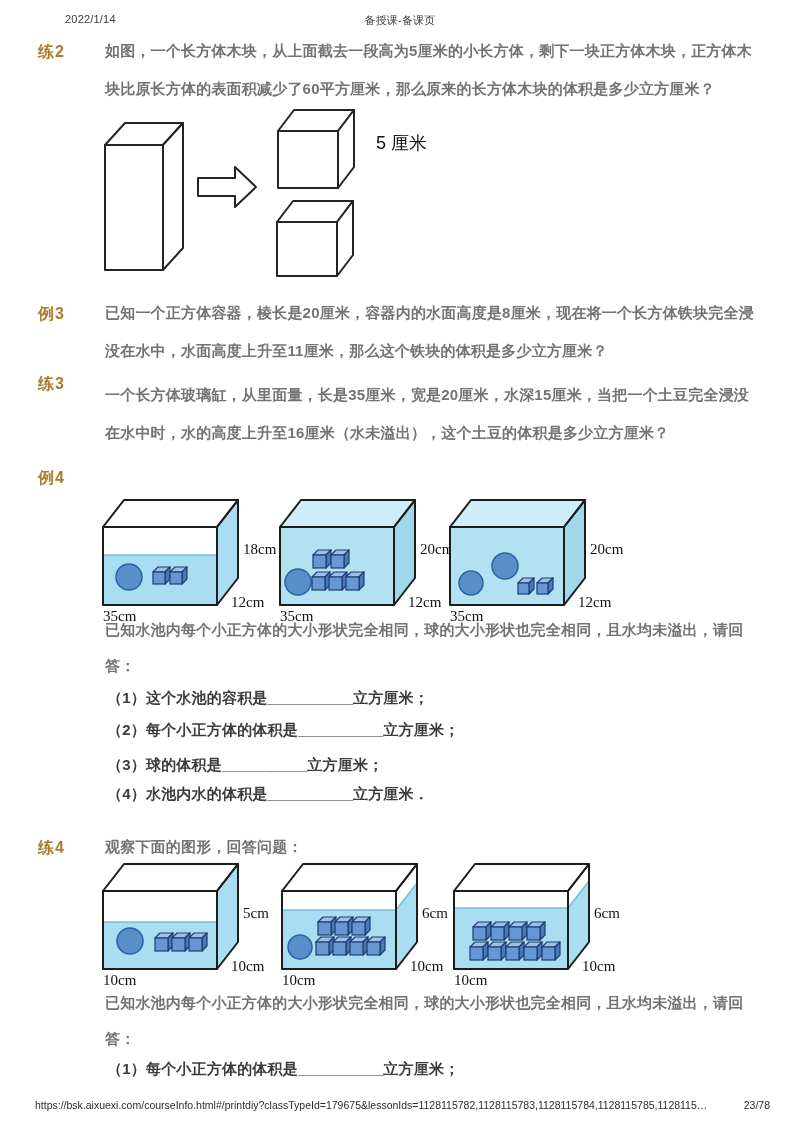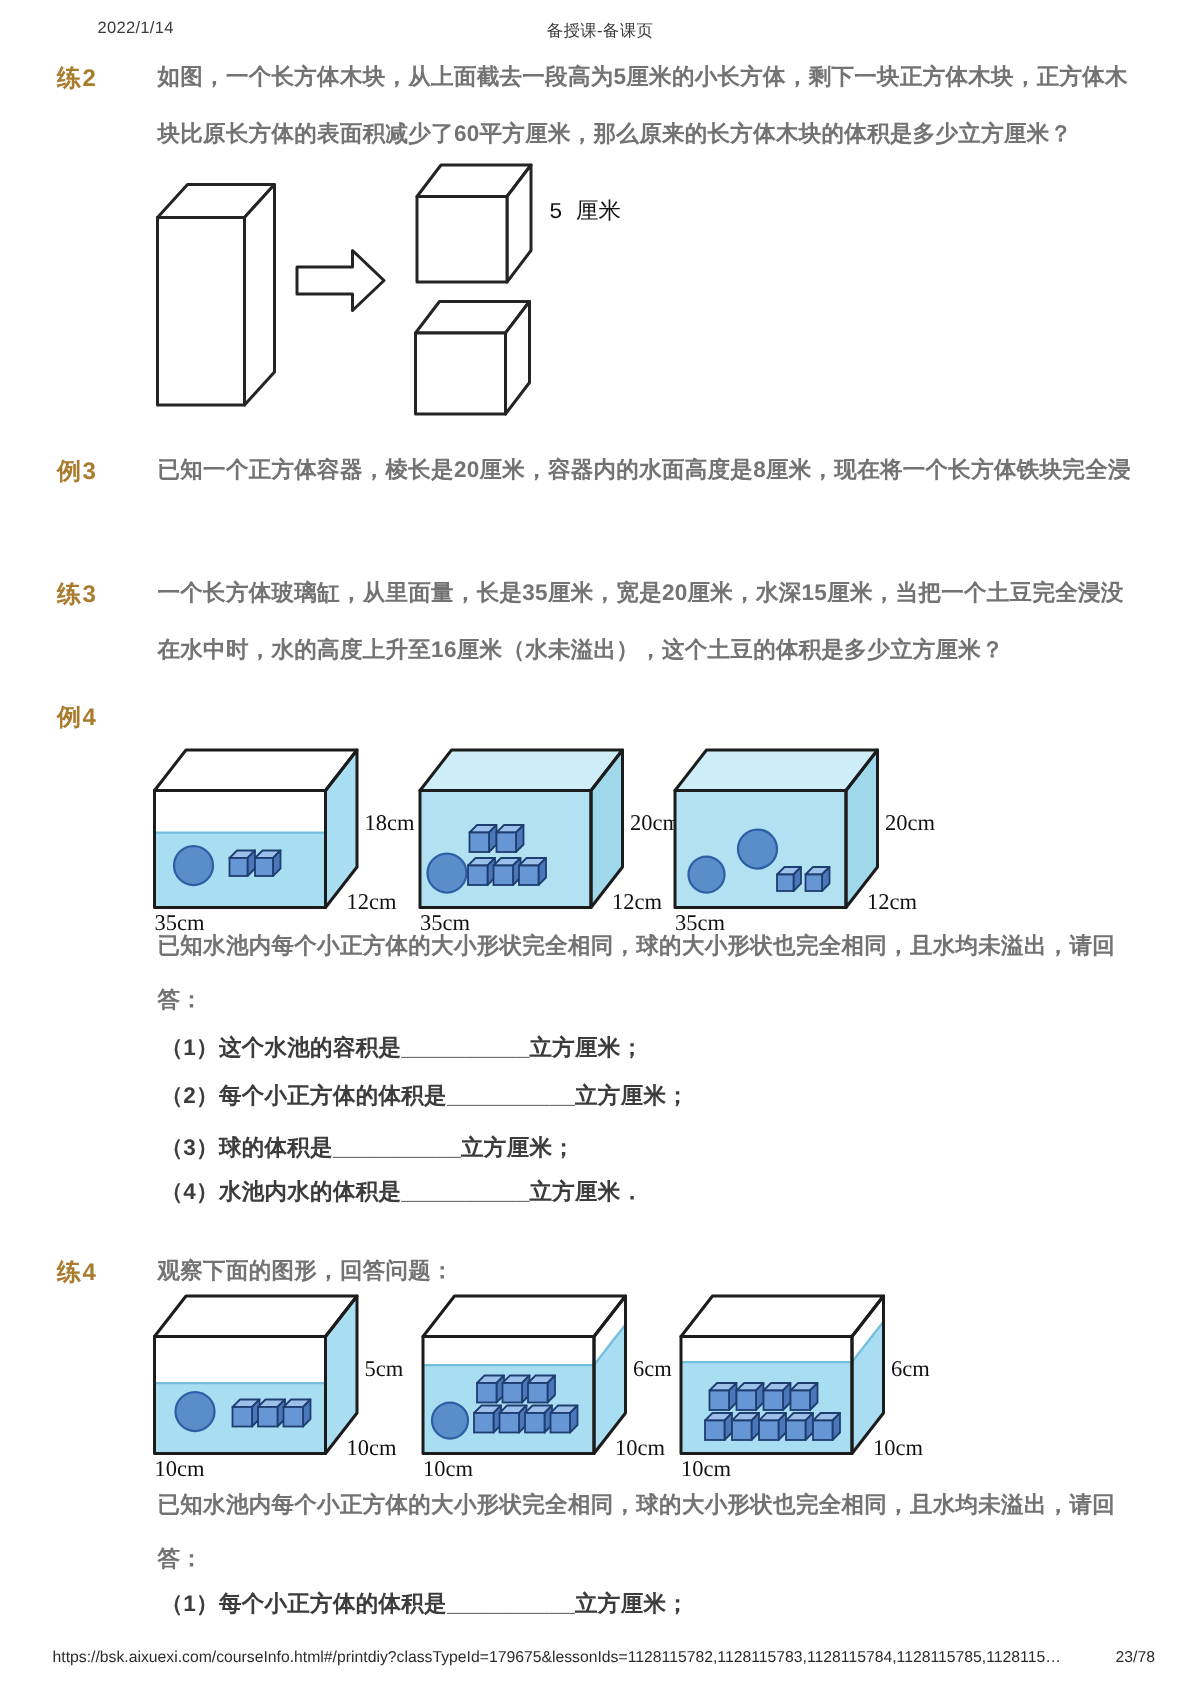--- a/index.html
+++ b/index.html
@@ -11,22 +11,22 @@
   .lbl{position:absolute;left:38px;font-size:16px;font-weight:bold;color:#a97c2d;letter-spacing:1px;white-space:nowrap;}
   .ln{position:absolute;left:105px;font-size:15px;font-weight:600;letter-spacing:0.2px;white-space:nowrap;color:#737373;}
   .q{position:absolute;left:107px;font-size:15px;font-weight:600;letter-spacing:0.2px;white-space:nowrap;color:#3c3c3c;}
   .ftr{position:absolute;top:1099px;font-size:10.5px;color:#2b2b2b;}
   .ftr-url{left:35px;}
   .ftr-page{right:30px;text-align:right;}
   
   .fig2{position:absolute;left:95px;top:103px;width:420px;height:185px;}
   .fig2 svg{position:absolute;left:0;top:0;}
   .fig2 polygon,.fig2 rect{fill:#ffffff;stroke:#242424;stroke-width:2;stroke-linejoin:round;}
-  .cut-label{position:absolute;left:271px;top:28px;font-family:Liberation Mono, monospace;
-             font-size:15px;color:#111;white-space:nowrap;}
+  .cut-label{position:absolute;left:281px;top:28px;font-family:Liberation Sans, sans-serif;
+             font-size:18px;color:#111;white-space:nowrap;}
   
   .tank{position:absolute;width:178px;height:132px;}
   .tank svg{position:absolute;left:0;top:0;}
   .tk-lab{position:absolute;font-family:"Liberation Serif",serif;font-size:15px;color:#111;white-space:nowrap;}
   .side-label{left:142px;top:43px;}
   .depth-label{left:130px;top:96px;}
   .width-label{left:2px;top:110px;width:114px;text-align:left;}
 </style>
 </head>
 <body>
@@ -59,22 +59,23 @@
         <polygon points="182,119 242,119 258,98 198,98"></polygon>
         <polygon points="242,119 258,98 258,152 242,173"></polygon>
         <rect x="182" y="119" width="60" height="54"></rect>
       </g>
     </svg>
     <span class="cut-label">5 厘米</span>
   </div>
 
   <div class="lbl" style="top:304px">例3</div>
   <div class="ln" style="top:304px">已知一个正方体容器，棱长是20厘米，容器内的水面高度是8厘米，现在将一个长方体铁块完全浸</div>
-
-  <div class="lbl" style="top:386px">练3</div>
+  <div class="ln" style="top:342px">没在水中，水面高度上升至11厘米，那么这个铁块的体积是多少立方厘米？</div>
+
+  <div class="lbl" style="top:374px">练3</div>
   <div class="ln" style="top:386px">一个长方体玻璃缸，从里面量，长是35厘米，宽是20厘米，水深15厘米，当把一个土豆完全浸没</div>
   <div class="ln" style="top:424px">在水中时，水的高度上升至16厘米（水未溢出），这个土豆的体积是多少立方厘米？</div>
 
   <div class="lbl" style="top:468px">例4</div>
 
   <div class="tank" style="left:101px;top:498px">
     <svg width="145" height="112" viewBox="0 0 145 112">
         <polygon points="2,29 116,29 137,2 23,2" fill="#ffffff"></polygon>
         <polygon points="116,29 137,2 137,80 116,107" fill="#a9def2"></polygon>
         <rect x="2" y="29" width="114" height="78" fill="#ffffff"></rect>

